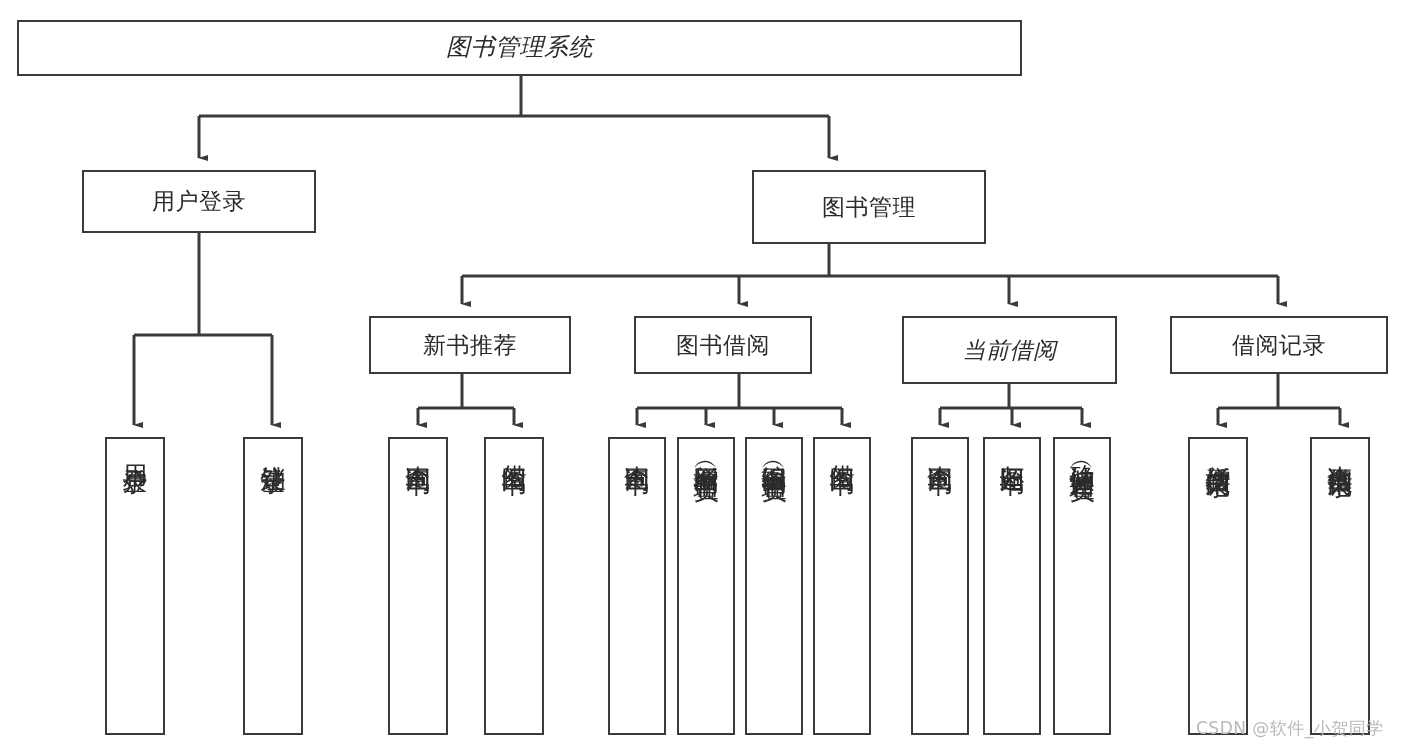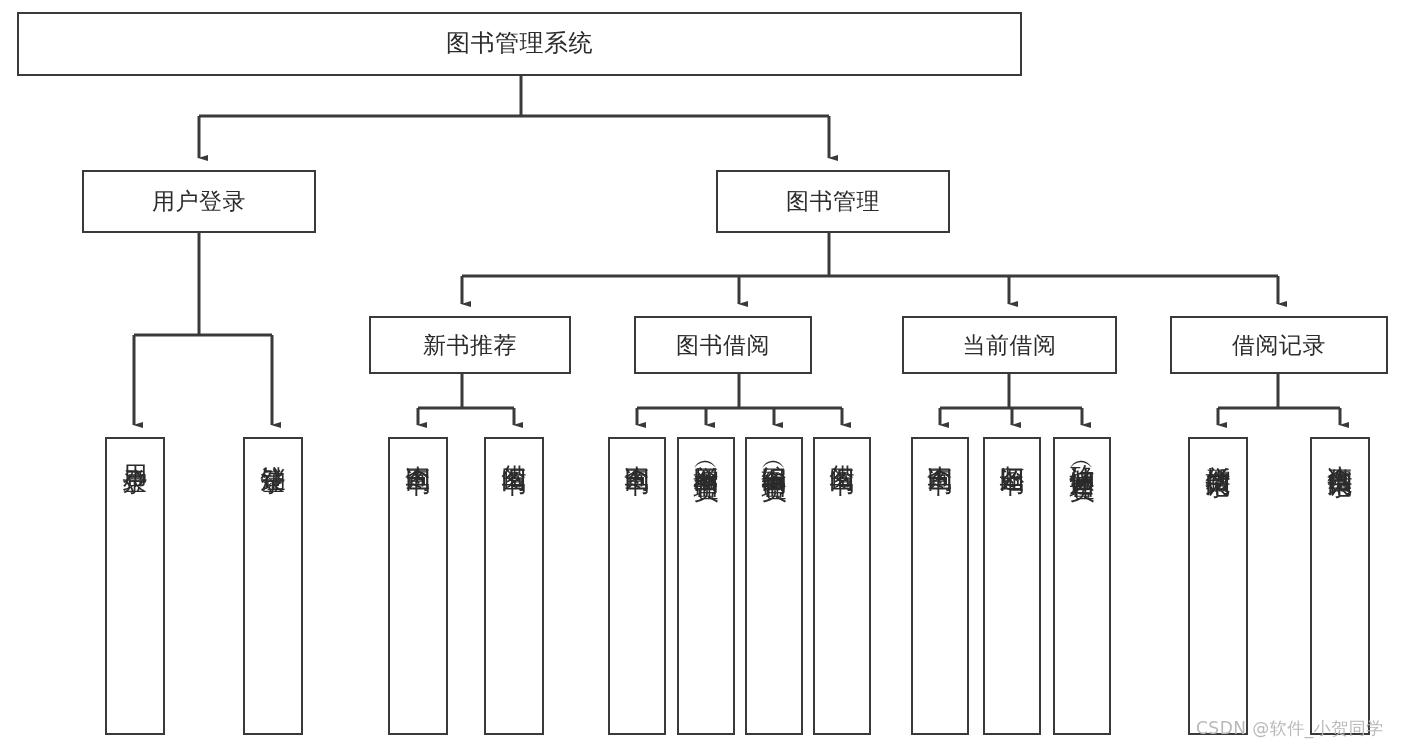--- a/index.html
+++ b/index.html
@@ -115,38 +115,38 @@
       <path d="M1012,408 L1012,425" marker-end="url(#arrow)"></path>
       <path d="M1082,408 L1082,425" marker-end="url(#arrow)"></path>
 
       <path d="M1278,374 L1278,408"></path>
       <path d="M1218,408 L1340,408"></path>
       <path d="M1218,408 L1218,425" marker-end="url(#arrow)"></path>
       <path d="M1340,408 L1340,425" marker-end="url(#arrow)"></path>
     </g>
   </svg>
 
-  <div class="node horiz" id="root-node" style="left:17px; top:12px; width:1005px; height:64px;">
+  <div class="node horiz" id="root-node" style="left:17px; top:20px; width:1005px; height:56px;font-style:italic;">
     <span class="label">图书管理系统</span>
   </div>
 
   <div class="node horiz" style="left:82px; top:170px; width:234px; height:63px;">
     <span class="label">用户登录</span>
   </div>
-  <div class="node horiz" style="left:716px; top:170px; width:234px; height:63px;">
+  <div class="node horiz" style="left:752px; top:170px; width:234px; height:74px;">
     <span class="label">图书管理</span>
   </div>
 
   <div class="node horiz" style="left:361px; top:316px; width:202px; height:58px;margin-left:8px;">
     <span class="label">新书推荐</span>
   </div>
   <div class="node horiz" style="left:634px; top:316px; width:178px; height:58px;">
     <span class="label">图书借阅</span>
   </div>
-  <div class="node horiz" style="left:902px; top:316px; width:215px; height:58px;">
+  <div class="node horiz" style="left:902px; top:316px; width:215px; height:68px;font-style:italic;">
     <span class="label">当前借阅</span>
   </div>
   <div class="node horiz" style="left:1170px; top:316px; width:218px; height:58px;">
     <span class="label">借阅记录</span>
   </div>
 
   <div class="node vert" style="left:105px; top:437px; width:60px; height:298px;">
     <span class="label">用户登录</span>
   </div>
   <div class="node vert" style="left:243px; top:437px; width:60px; height:298px;">

